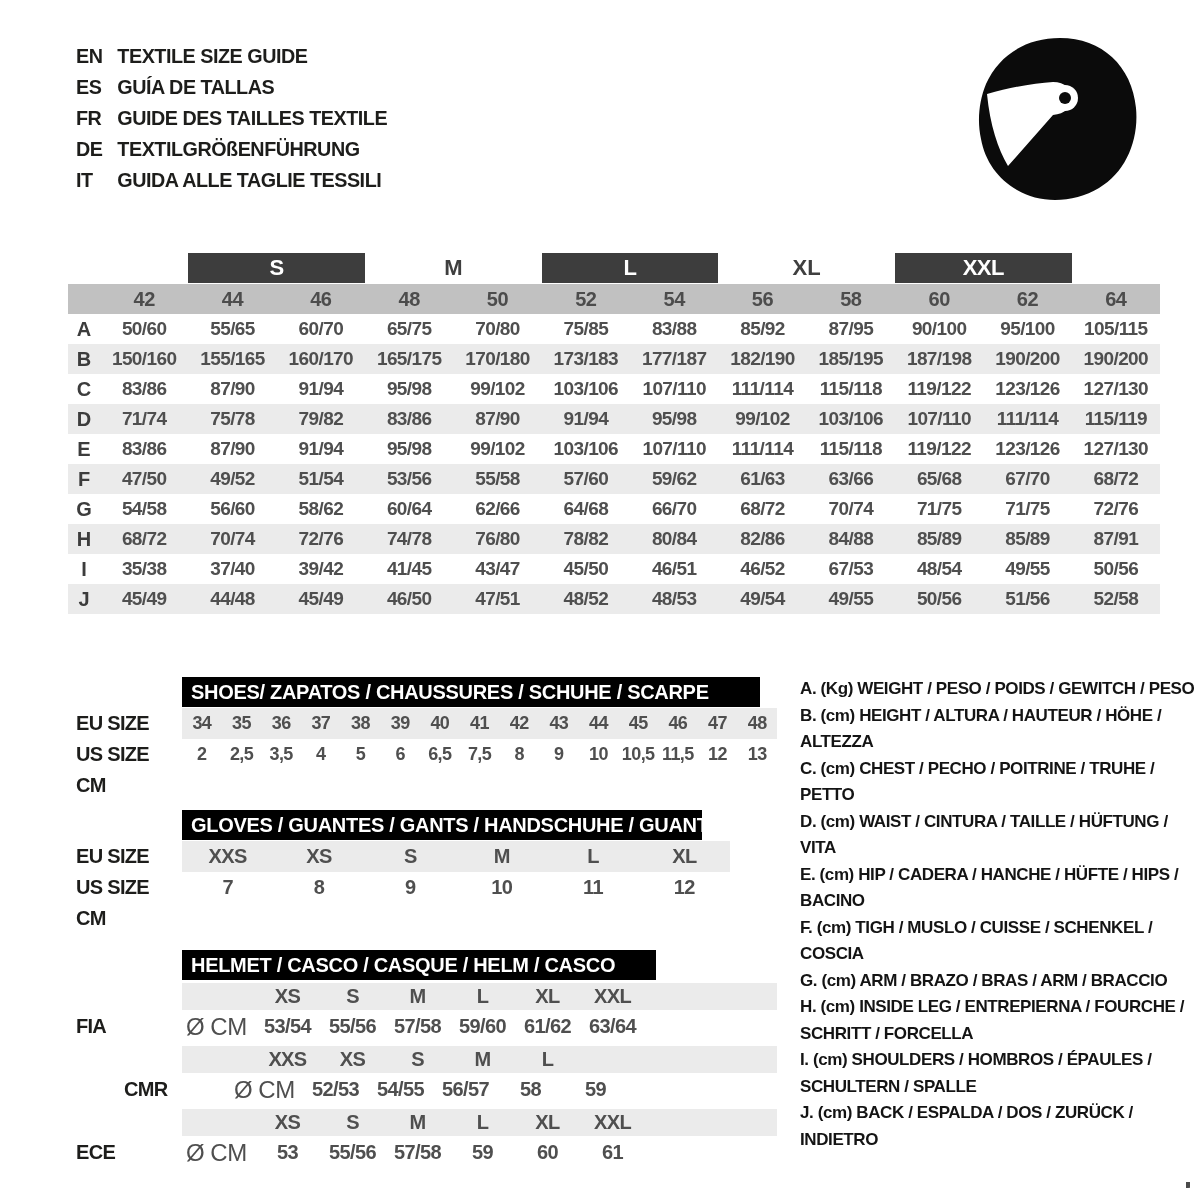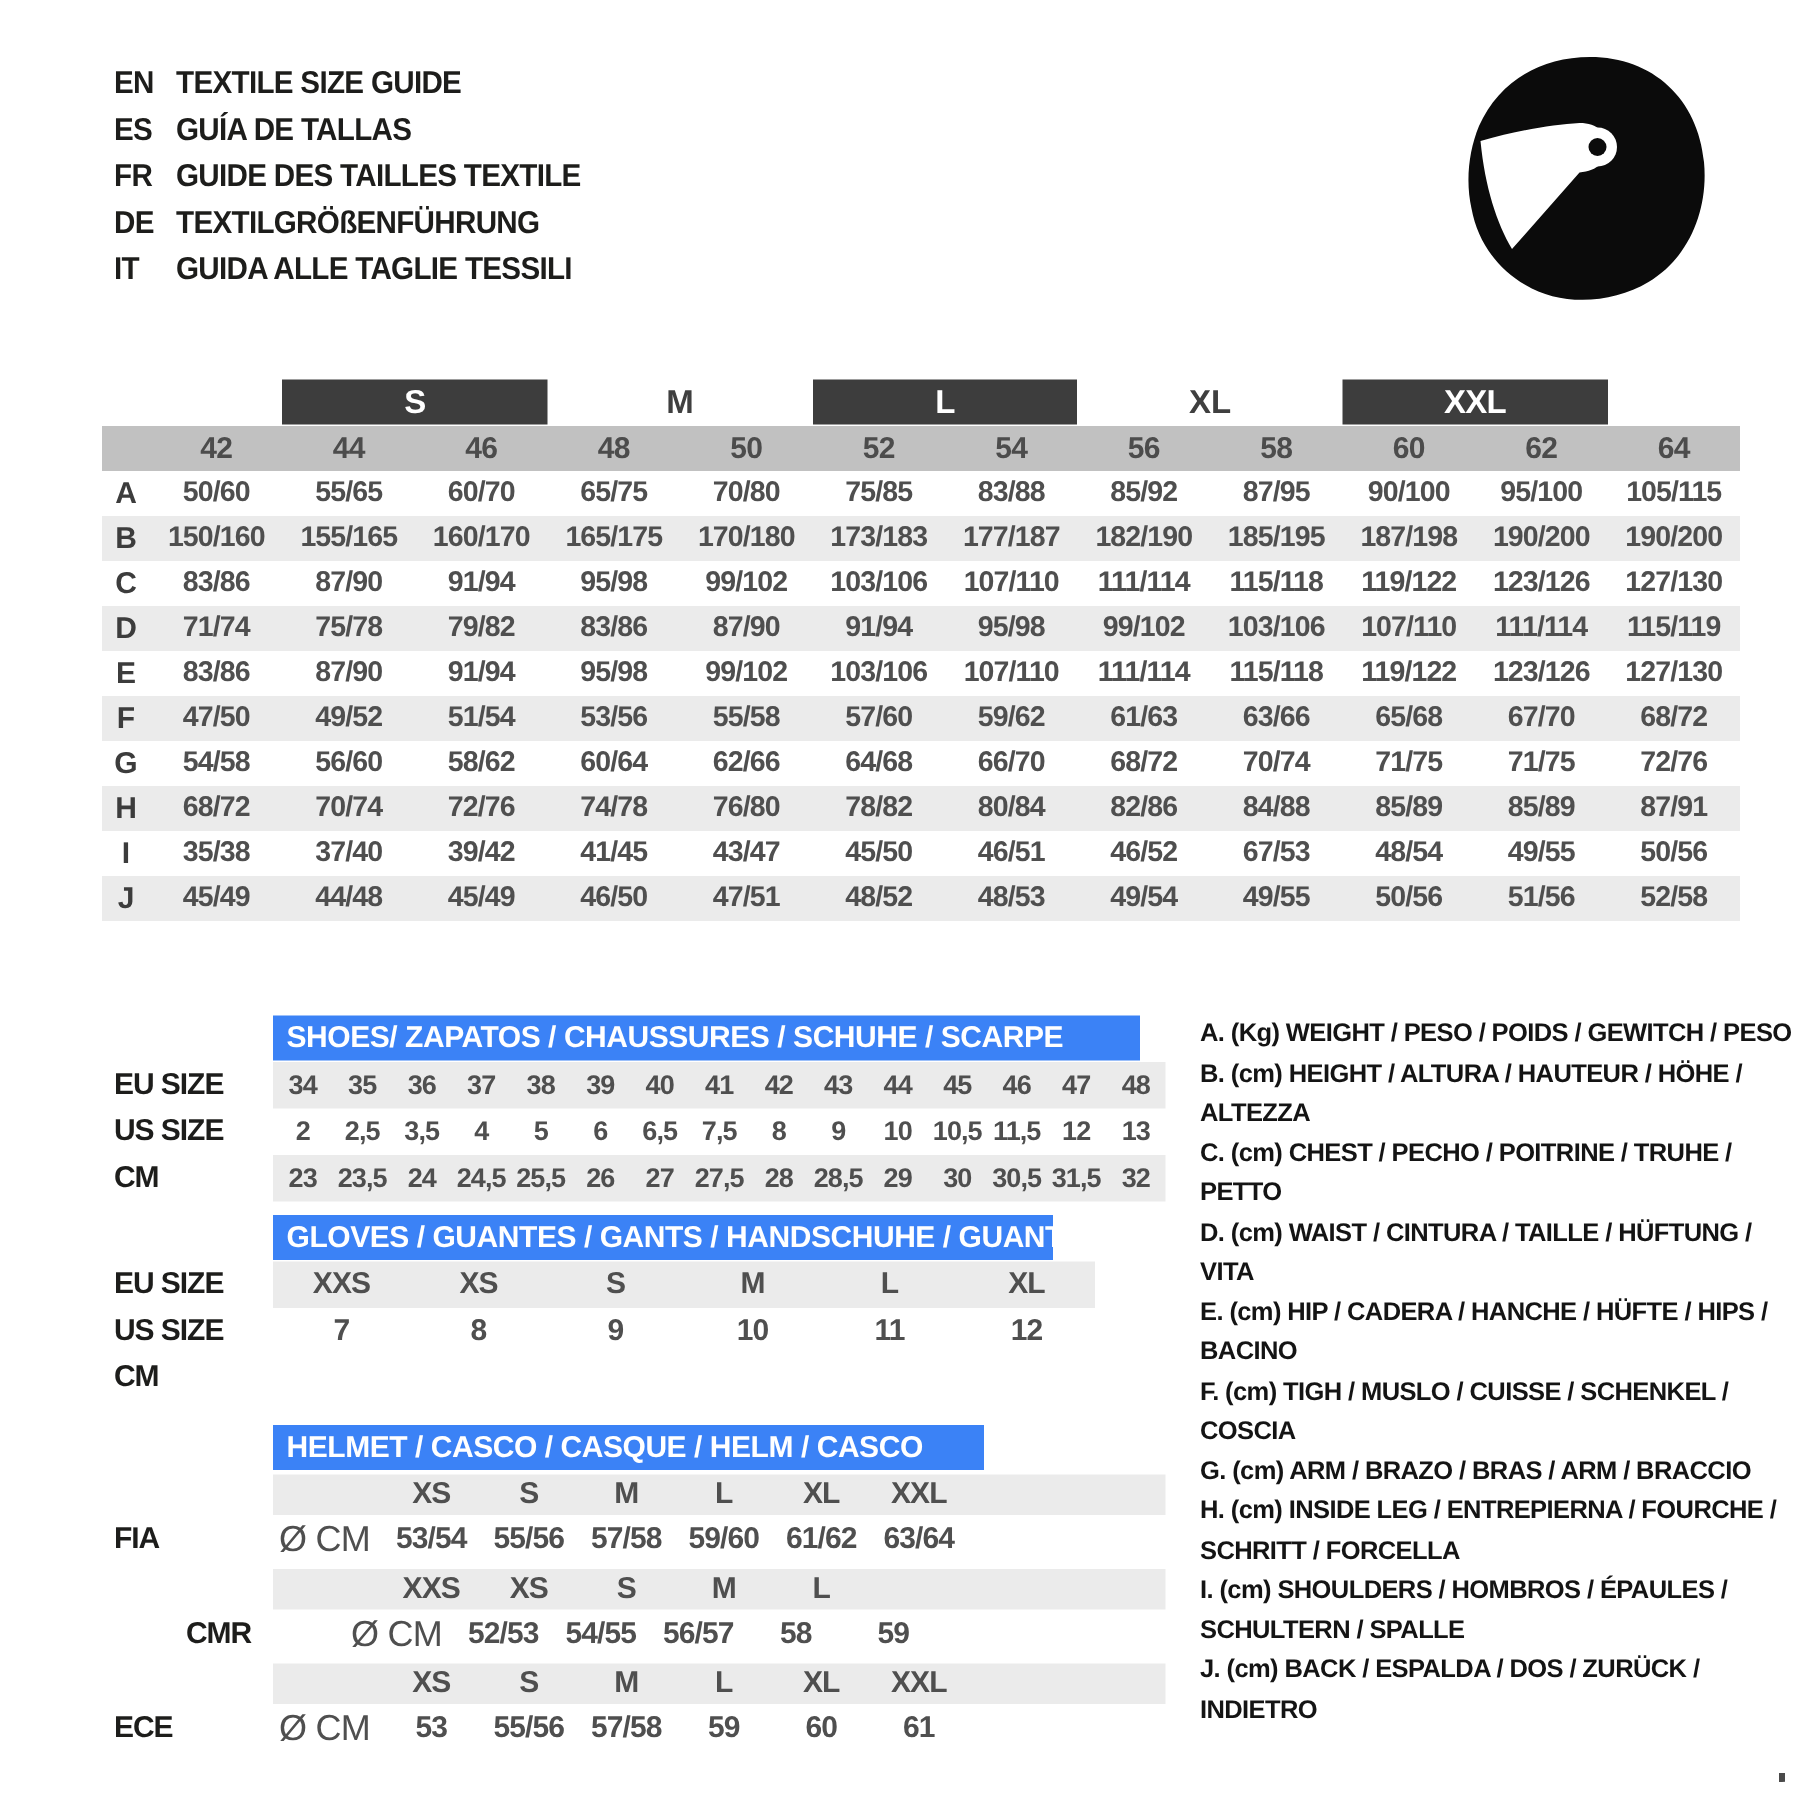--- a/index.html
+++ b/index.html
@@ -23,21 +23,21 @@
   .size-plain{color:#3f3f3f;font-weight:bold;font-size:22px;display:flex;align-items:center;justify-content:center;}
   .num-strip{position:absolute;left:68px;top:284px;width:1092px;height:30px;background:#c1c1c1;}
   .num-cell{display:flex;align-items:center;justify-content:center;font-weight:bold;font-size:20px;color:#4c4c4c;letter-spacing:-0.5px;}
   .main-rows{position:absolute;left:68px;top:314px;width:1092px;}
   .data-row{height:30px;}
   .data-row.striped{background:#ebebeb;}
   .row-letter{display:flex;align-items:center;justify-content:center;font-weight:bold;font-size:20px;color:#3c3c3c;}
   .cell{display:flex;align-items:center;justify-content:center;font-weight:bold;font-size:19px;color:#4f4f4f;letter-spacing:-0.6px;white-space:nowrap;}
 
   
-  .bar{position:absolute;height:30px;background:#3b82f6;color:#fff;font-weight:bold;font-size:20px;
+  .bar{position:absolute;height:30px;background:#000000;color:#fff;font-weight:bold;font-size:20px;
        display:flex;align-items:center;padding-left:9px;box-sizing:border-box;letter-spacing:-0.3px;white-space:nowrap;}
   .bar-shoes{left:182px;top:677px;width:578px;}
   .bar-gloves{left:182px;top:810px;width:520px;}
   .bar-helmet{left:182px;top:950px;width:474px;}
 
   
   .srow{position:absolute;left:68px;width:1092px;display:flex;}
   .slabel{width:114px;font-weight:bold;font-size:20px;color:#1d1d1b;display:flex;align-items:center;
           padding-left:8px;box-sizing:border-box;letter-spacing:-0.7px;white-space:nowrap;}
   .sgrid{display:grid;}
@@ -304,37 +304,20 @@
           <div class="scell ">9</div>
           <div class="scell ">10</div>
           <div class="scell ">10,5</div>
           <div class="scell ">11,5</div>
           <div class="scell ">12</div>
           <div class="scell ">13</div>
         </div>
       </div>
       <div class="srow" style="top: 770px; height: 31px;">
         <div class="slabel">CM</div>
-        <div class="sgrid shoes-grid striped">
-          <div class="scell ">23</div>
-          <div class="scell ">23,5</div>
-          <div class="scell ">24</div>
-          <div class="scell ">24,5</div>
-          <div class="scell ">25,5</div>
-          <div class="scell ">26</div>
-          <div class="scell ">27</div>
-          <div class="scell ">27,5</div>
-          <div class="scell ">28</div>
-          <div class="scell ">28,5</div>
-          <div class="scell ">29</div>
-          <div class="scell ">30</div>
-          <div class="scell ">30,5</div>
-          <div class="scell ">31,5</div>
-          <div class="scell ">32</div>
-        </div>
       </div>
     </div>
 
   <div class="bar bar-gloves">GLOVES / GUANTES / GANTS / HANDSCHUHE / GUANTI</div>
   <div id="glovesRows">
       <div class="srow" style="top: 841px; height: 31px;">
         <div class="slabel">EU SIZE</div>
         <div class="sgrid gloves-grid striped">
           <div class="scell big">XXS</div>
           <div class="scell big">XS</div>

